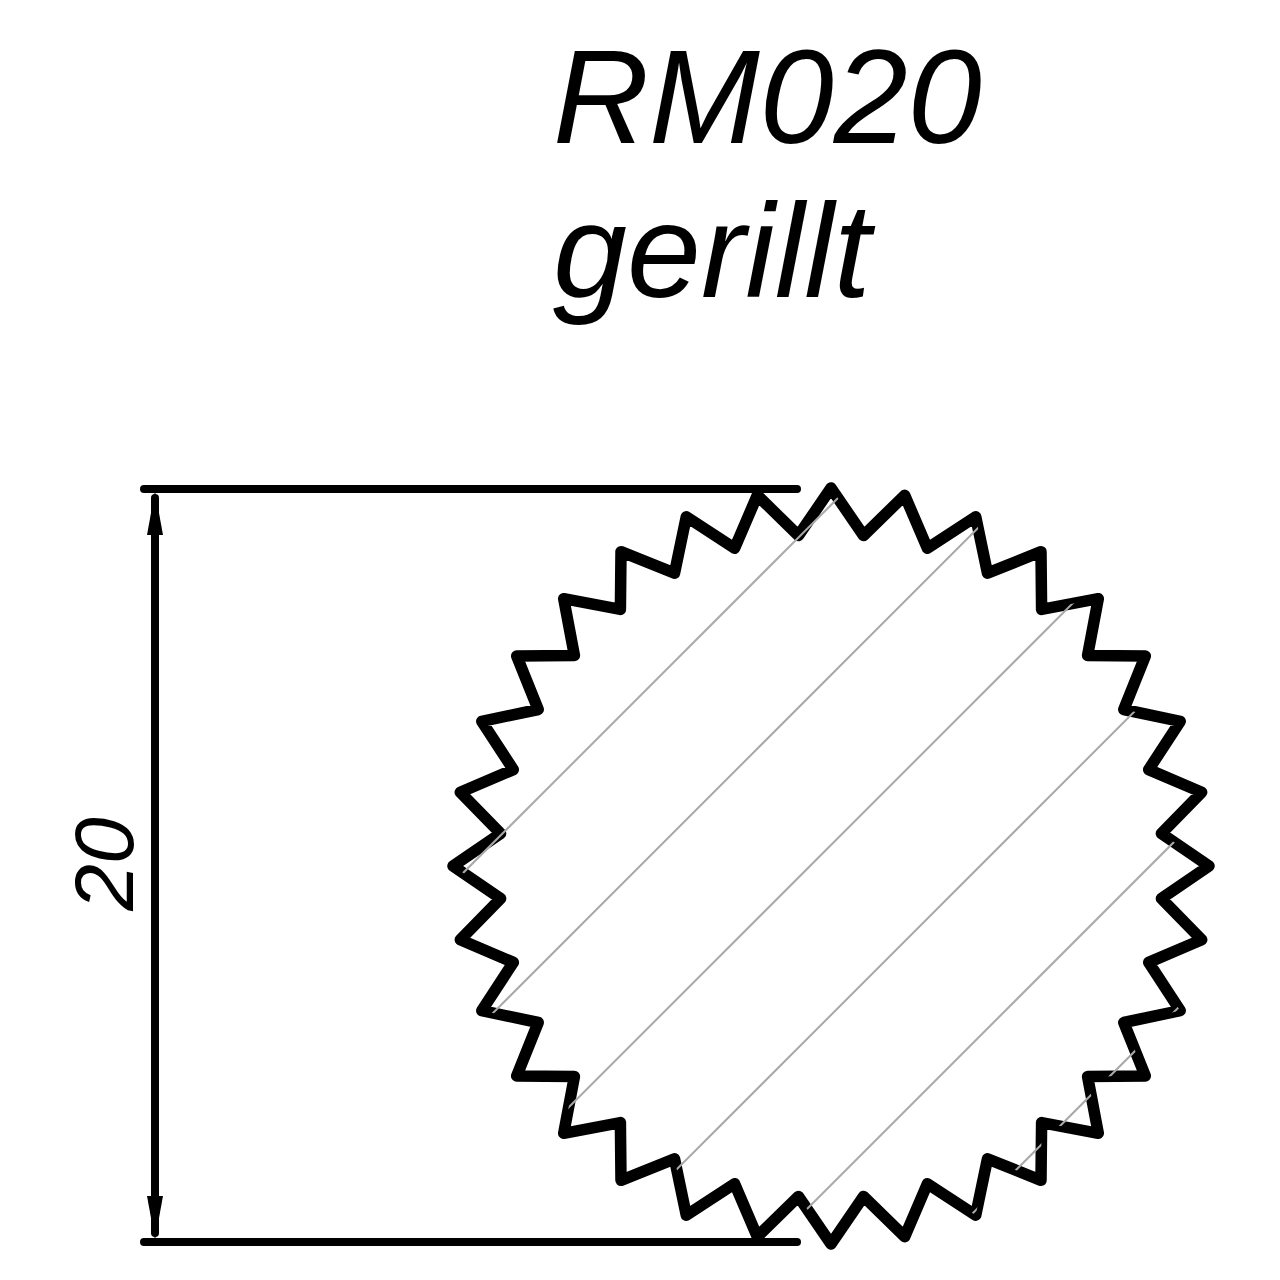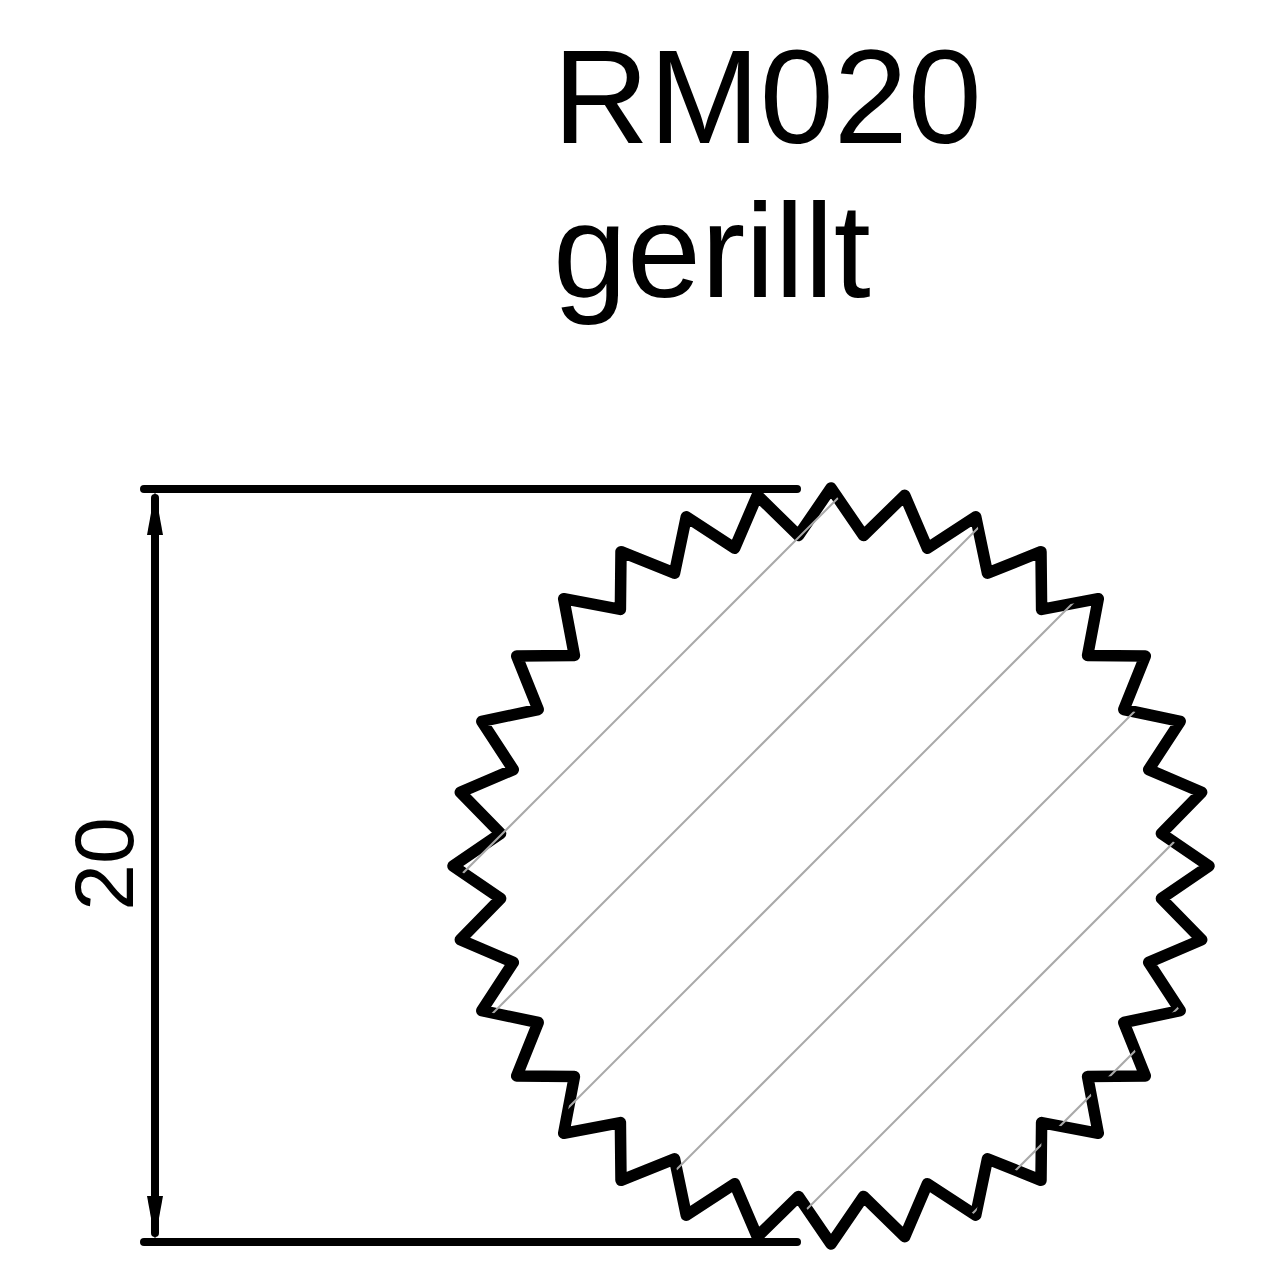--- a/index.html
+++ b/index.html
@@ -7,20 +7,21 @@
     padding: 0;
     background: #ffffff;
   }
   .stage {
     position: relative;
     width: 1280px;
     height: 1280px;
     background: #ffffff;
     overflow: hidden;
     font-family: "Liberation Sans", sans-serif;
+    font-style: italic;
   }
   svg { display: block; }
   text {
     font-family: "Liberation Sans", sans-serif;
     fill: #000000;
   }
   .title-text { font-size: 133px; }
   .dim-text   { font-size: 84px; }
 </style>
 </head>

